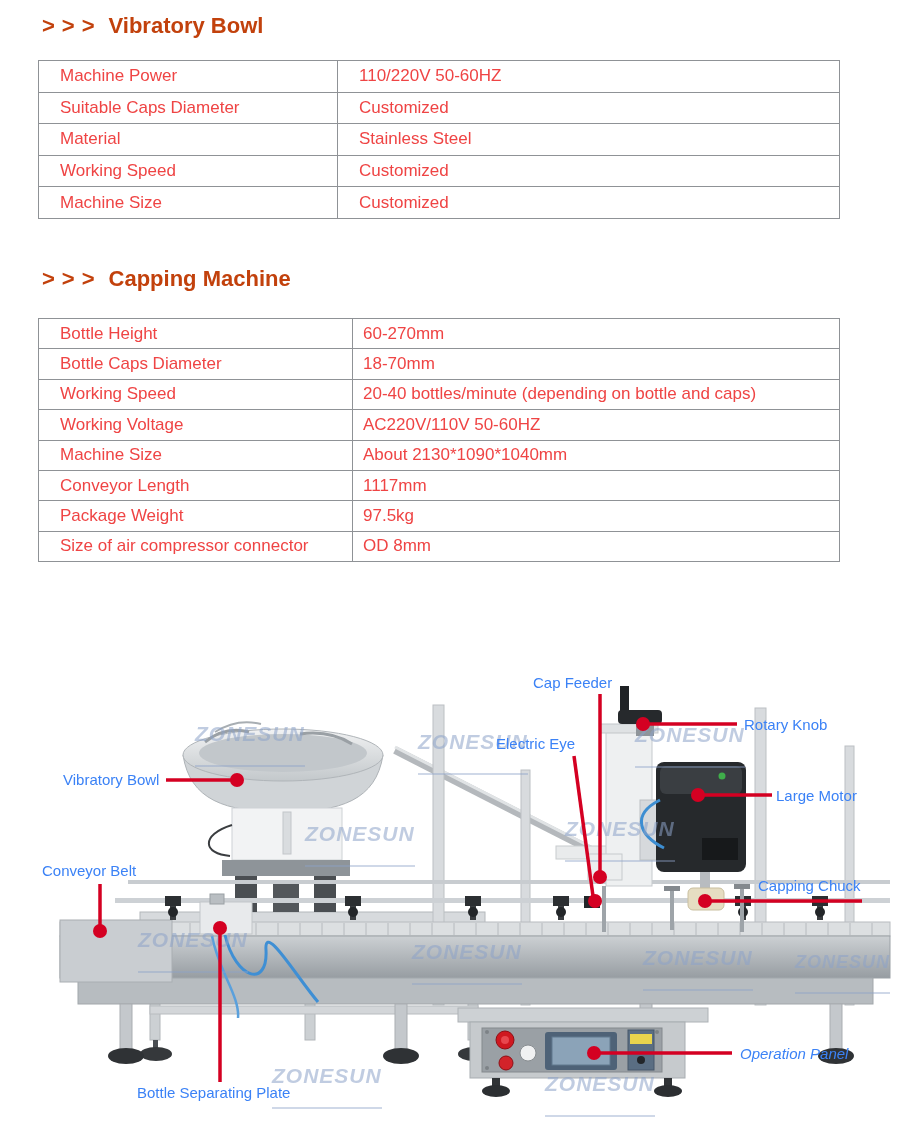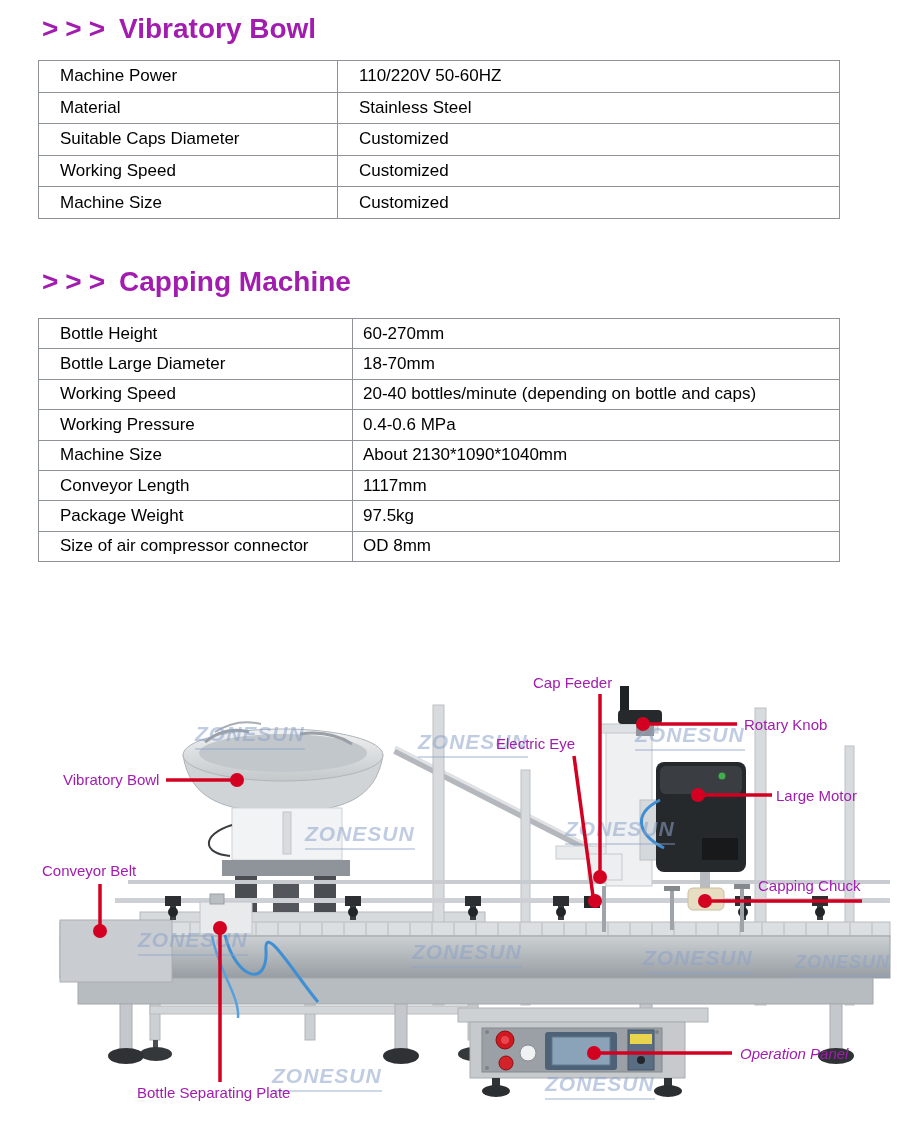--- a/index.html
+++ b/index.html
@@ -2,55 +2,55 @@
 <html><head>
 <meta charset="utf-8">
 <style>
   html,body{margin:0;padding:0;}
   body{
     width:900px;height:1143px;position:relative;overflow:hidden;
     background:#ffffff;font-family:"Liberation Sans",sans-serif;color:#141414;
   }
   
   .sec-heading{
-    position:absolute;left:42px;font-size:28px;font-weight:bold;color:#a21caf;
+    position:absolute;left:42px;font-size:22px;font-weight:bold;color:#c2410c;
     white-space:nowrap;
   }
   .sec-heading .chev{letter-spacing:7px;margin-right:7px;}
   #heading-1{top:13px;}
   #heading-2{top:266px;}
   
   table.spec{
     position:absolute;left:38px;width:802px;border-collapse:collapse;table-layout:fixed;
-    font-size:17px;color:#000000;
+    font-size:17px;color:#ef4444;
   }
   #table-1{top:60px;}
   #table-2{top:318px;border-radius:7px;}
   table.spec td{
     border:1px solid #8f9296;vertical-align:middle;padding:0 6px 0 21px;
     white-space:nowrap;overflow:hidden;
   }
   #table-1 td{height:30.6px;}
   #table-2 td{height:29.4px;}
   #table-1 col.k{width:299px;}
   #table-2 col.k{width:314px;}
   #table-2 td.v{padding-left:10px;}
   
   .figure{position:absolute;left:0;top:650px;width:900px;height:493px;overflow:hidden;}
   .figure svg{position:absolute;left:0;top:0;}
   #machine-svg{z-index:1;}
   #callout-svg{z-index:3;}
   .wm{
     position:absolute;z-index:2;font-style:italic;font-weight:bold;font-size:21px;
     letter-spacing:1px;color:rgba(140,163,201,0.55);
-    border-bottom:2px solid rgba(140,163,201,0.42);padding-bottom:2px;white-space:nowrap;
+    border-bottom:2px solid rgba(140,163,201,0.42);padding-bottom:19px;white-space:nowrap;
   }
   .wm.small{font-size:18px;}
   .callout-label{
-    position:absolute;z-index:4;font-size:15px;color:#a21caf;white-space:nowrap;
+    position:absolute;z-index:4;font-size:15px;color:#3b82f6;white-space:nowrap;
   }
   #lbl-cap-feeder{left:533px;top:24px;}
   #lbl-electric-eye{left:484px;top:85px;padding-left:12px;}
   #lbl-rotary-knob{left:744px;top:66px;}
   #lbl-large-motor{left:776px;top:137px;}
   #lbl-vibratory-bowl{left:63px;top:121px;}
   #lbl-capping-chuck{left:758px;top:227px;}
   #lbl-conveyor-belt{left:42px;top:212px;}
   #lbl-operation-panel{left:740px;top:395px;font-style:italic;}
   #lbl-bottle-separating-plate{left:137px;top:434px;}
@@ -66,26 +66,26 @@
   <colgroup>
       <col class="k">
       <col class="v">
     </colgroup>
   <tbody>
       <tr>
     <td class="k">Machine Power</td>
     <td class="v">110/220V 50-60HZ</td>
   </tr>
   <tr>
+    <td class="k">Suitable Caps Diameter</td>
+    <td class="v">Customized</td>
+  </tr>
+  <tr>
     <td class="k">Material</td>
     <td class="v">Stainless Steel</td>
-  </tr>
-  <tr>
-    <td class="k">Suitable Caps Diameter</td>
-    <td class="v">Customized</td>
   </tr>
   <tr>
     <td class="k">Working Speed</td>
     <td class="v">Customized</td>
   </tr>
   <tr>
     <td class="k">Machine Size</td>
     <td class="v">Customized</td>
   </tr>
 </tbody>
@@ -99,30 +99,30 @@
   <colgroup>
       <col class="k">
       <col class="v">
     </colgroup>
   <tbody>
       <tr>
     <td class="k">Bottle Height</td>
     <td class="v">60-270mm</td>
   </tr>
   <tr>
-    <td class="k">Bottle Large Diameter</td>
+    <td class="k">Bottle Caps Diameter</td>
     <td class="v">18-70mm</td>
   </tr>
   <tr>
     <td class="k">Working Speed</td>
     <td class="v">20-40 bottles/minute (depending on bottle and caps)</td>
   </tr>
   <tr>
-    <td class="k">Working Pressure</td>
-    <td class="v">0.4-0.6 MPa</td>
+    <td class="k">Working Voltage</td>
+    <td class="v">AC220V/110V 50-60HZ</td>
   </tr>
   <tr>
     <td class="k">Machine Size</td>
     <td class="v">About 2130*1090*1040mm</td>
   </tr>
   <tr>
     <td class="k">Conveyor Length</td>
     <td class="v">1117mm</td>
   </tr>
   <tr>

